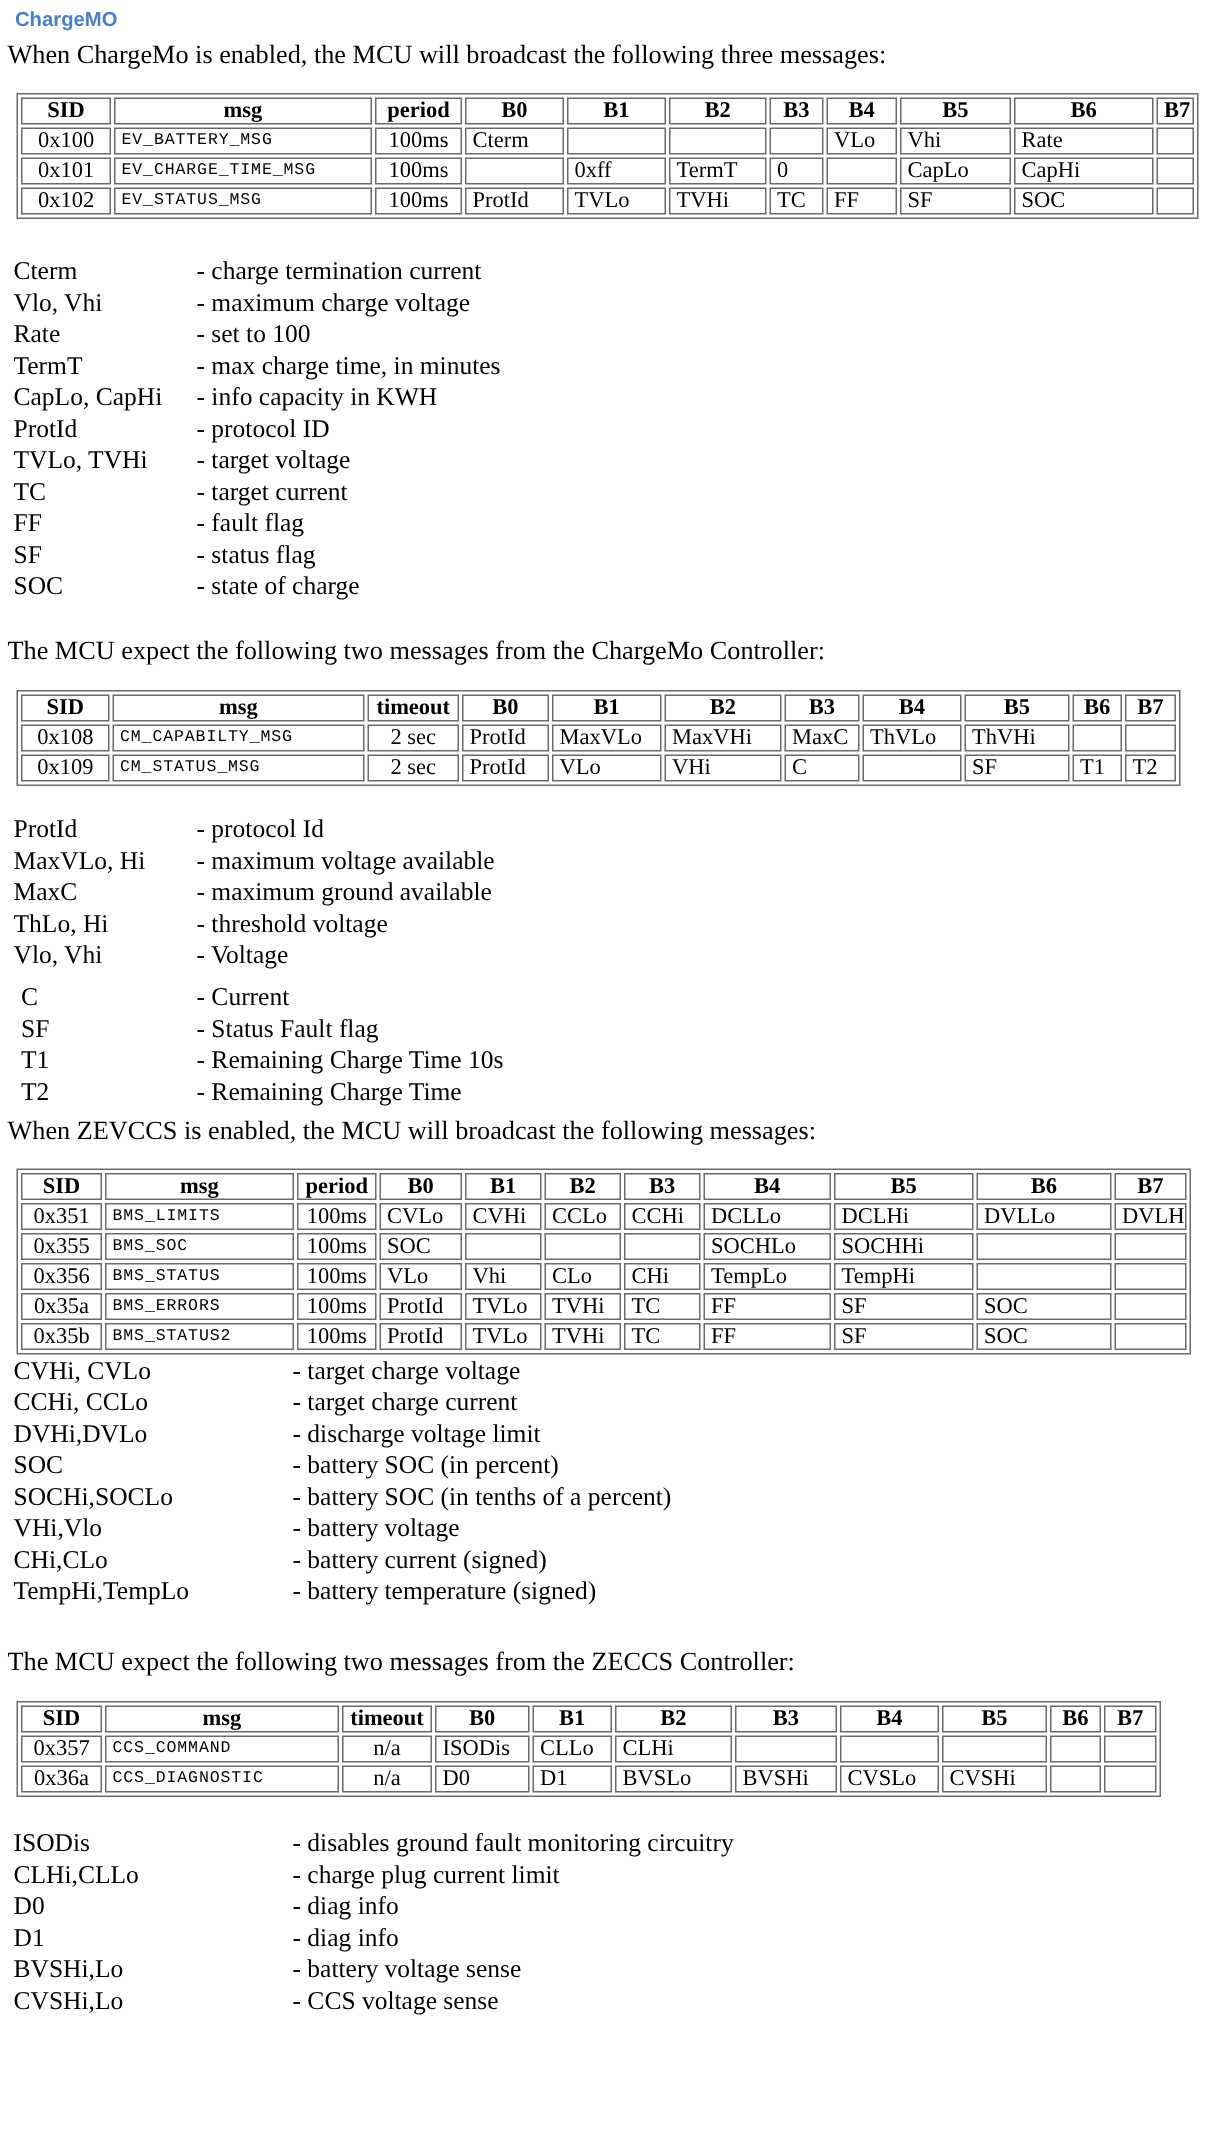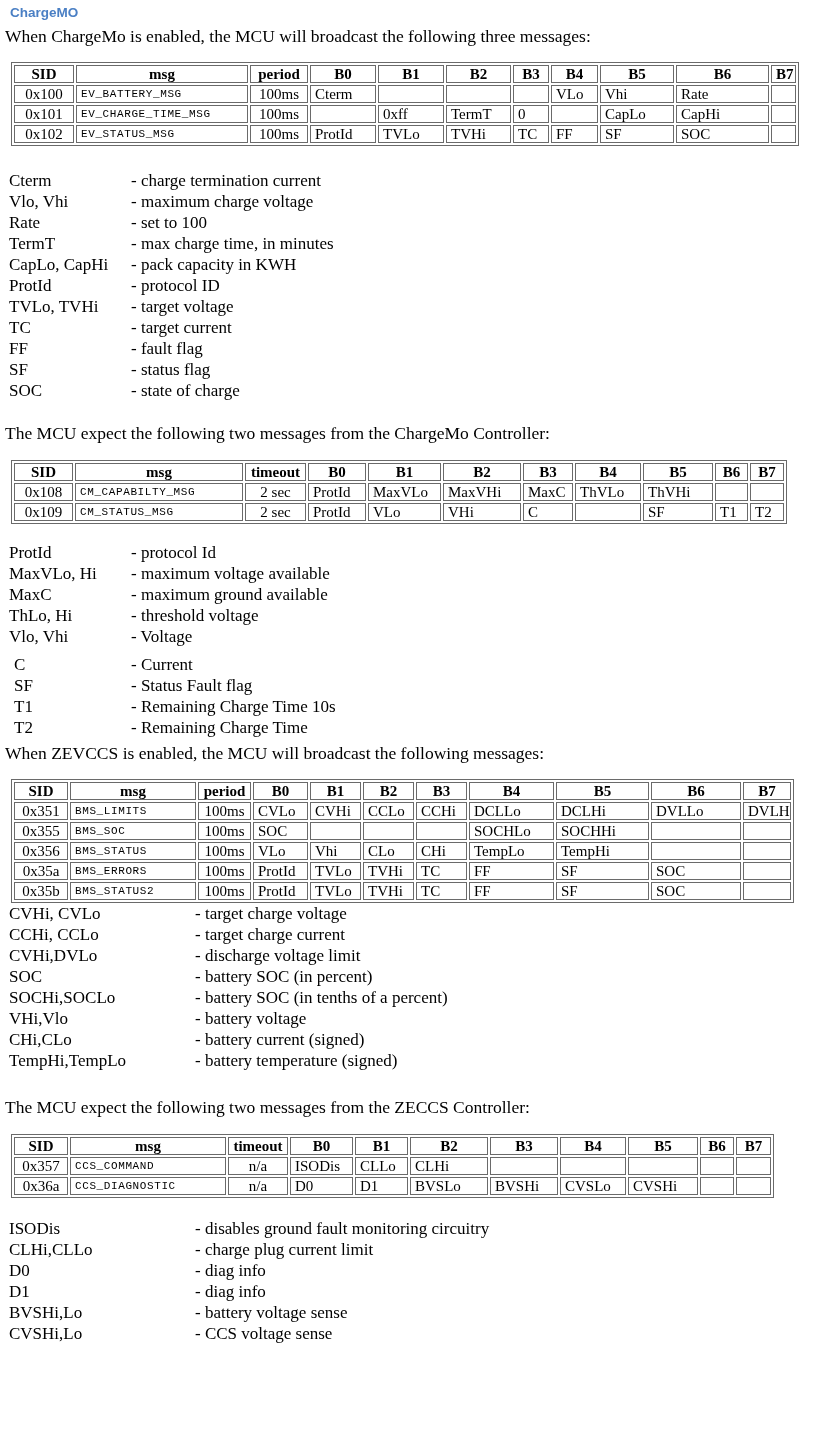--- a/index.html
+++ b/index.html
@@ -191,21 +191,21 @@
       <div class="defrow">
         <span class="term">Rate</span>
         <span class="def">- set to 100</span>
       </div>
       <div class="defrow">
         <span class="term">TermT</span>
         <span class="def">- max charge time, in minutes</span>
       </div>
       <div class="defrow">
         <span class="term">CapLo, CapHi</span>
-        <span class="def">- pack capacity in KWH</span>
+        <span class="def">- info capacity in KWH</span>
       </div>
       <div class="defrow">
         <span class="term">ProtId</span>
         <span class="def">- protocol ID</span>
       </div>
       <div class="defrow">
         <span class="term">TVLo, TVHi</span>
         <span class="def">- target voltage</span>
       </div>
       <div class="defrow">
@@ -433,21 +433,21 @@
   <div class="deflist gap-22 wide">
       <div class="defrow">
         <span class="term">CVHi, CVLo</span>
         <span class="def">- target charge voltage</span>
       </div>
       <div class="defrow">
         <span class="term">CCHi, CCLo</span>
         <span class="def">- target charge current</span>
       </div>
       <div class="defrow">
-        <span class="term">CVHi,DVLo</span>
+        <span class="term">DVHi,DVLo</span>
         <span class="def">- discharge voltage limit</span>
       </div>
       <div class="defrow">
         <span class="term">SOC</span>
         <span class="def">- battery SOC (in percent)</span>
       </div>
       <div class="defrow">
         <span class="term">SOCHi,SOCLo</span>
         <span class="def">- battery SOC (in tenths of a percent)</span>
       </div>

